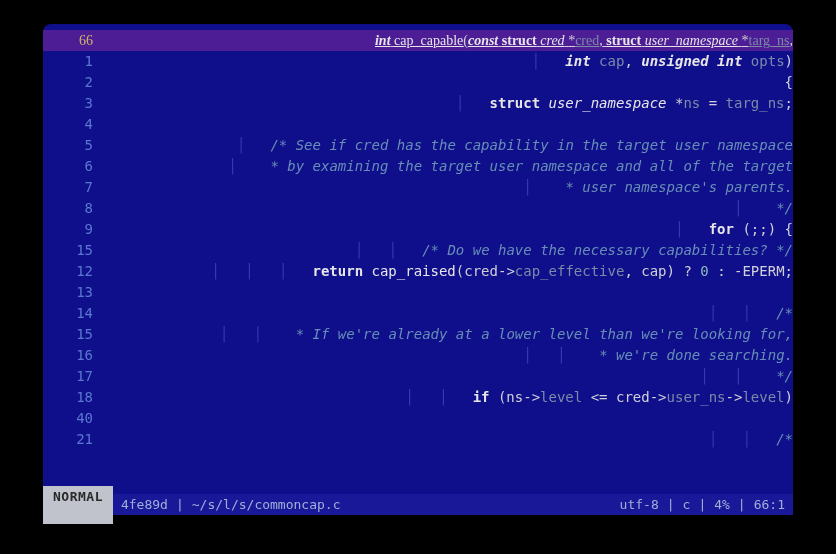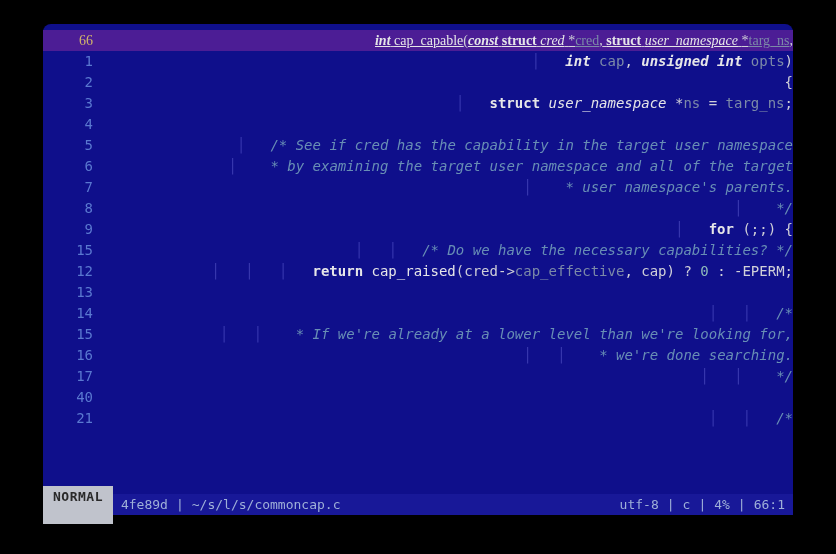--- a/index.html
+++ b/index.html
@@ -168,20 +168,24 @@
     </div>
     <div class="line">
       <div class="gutter">16</div>
       <div class="code"><span class="indent-guide">│</span>   <span class="indent-guide">│</span>   <span class="cmt"> * we're done searching.</span></div>
     </div>
     <div class="line">
       <div class="gutter">17</div>
       <div class="code"><span class="indent-guide">│</span>   <span class="indent-guide">│</span>   <span class="cmt"> */</span></div>
     </div>
 
+    <div class="line">
+      <div class="gutter">18</div>
+      <div class="code"><span class="indent-guide">│</span>   <span class="indent-guide">│</span>   <span class="kw">if</span> <span>(ns-&gt;</span><span class="ident">level</span><span> &lt;= cred-&gt;</span><span class="ident">user_ns</span><span>-&gt;</span><span class="ident">level</span><span>)</span></div>
+    </div>
 
 
     <div class="line">
       <div class="gutter">40</div>
       <div class="code"></div>
     </div>
 
     <div class="line">
       <div class="gutter">21</div>
       <div class="code"><span class="indent-guide">│</span>   <span class="indent-guide">│</span>   <span class="cmt">/*</span></div>

